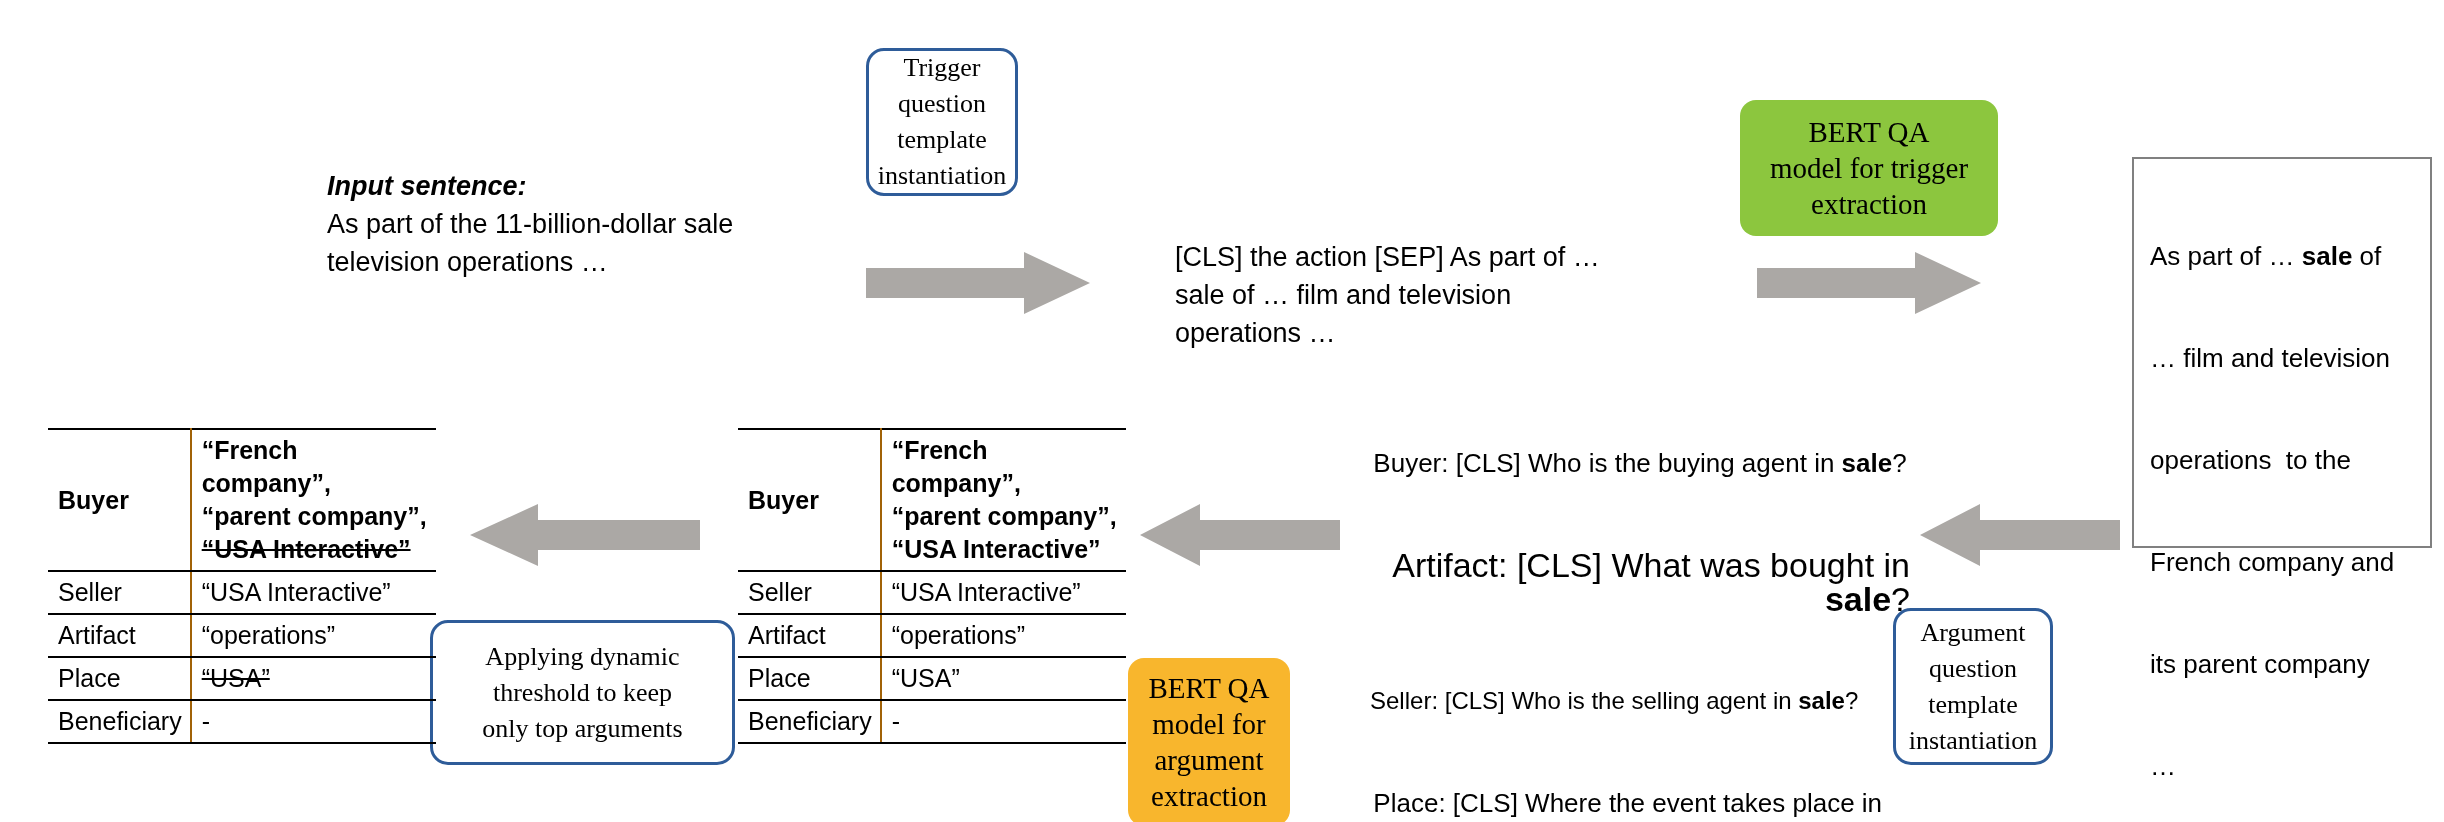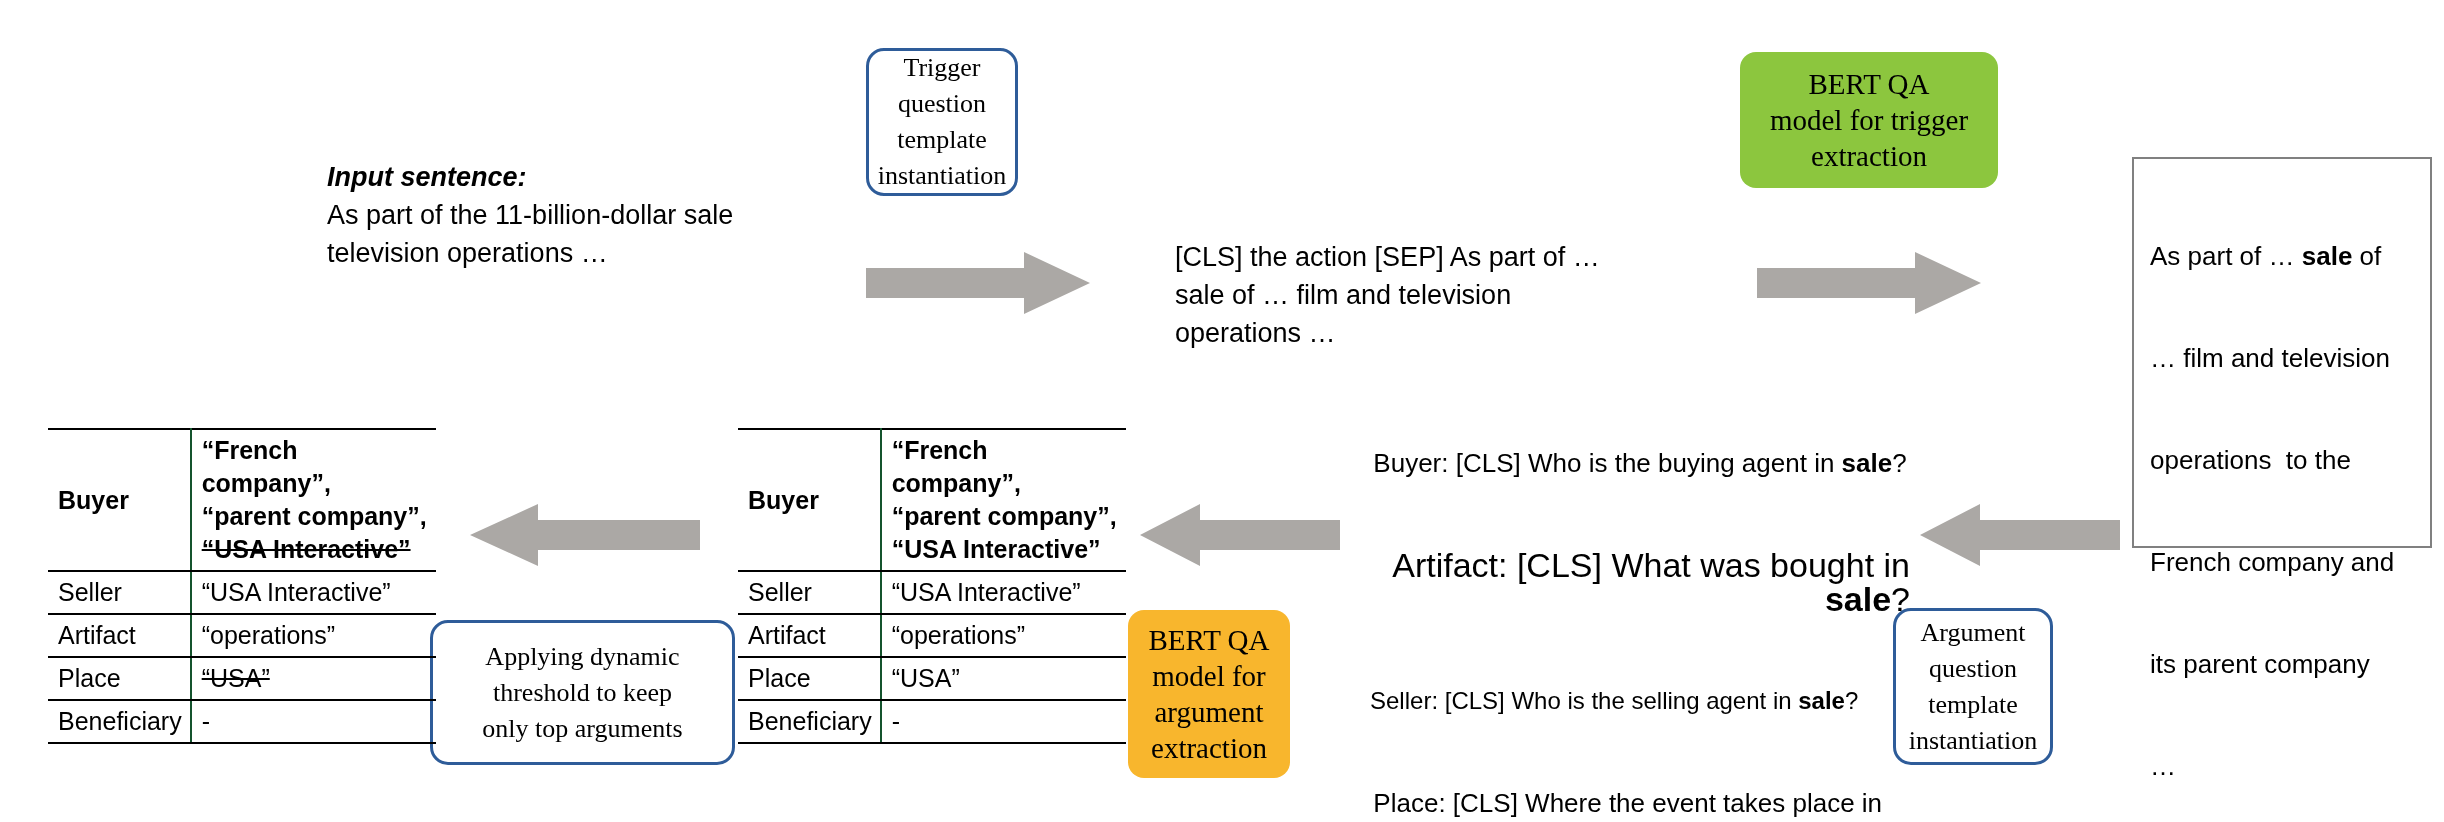--- a/index.html
+++ b/index.html
@@ -59,20 +59,21 @@
     border-radius: 16px;
     font-family: "Liberation Serif", serif;
     font-size: 29px;
     line-height: 36px;
     color: #000000;
     display: flex;
     align-items: center;
     justify-content: center;
     text-align: center;
     padding: 6px 10px;
+    margin-top: 48px;
   }
   .modelbox.green  { background: #8CC63E; }
   .modelbox.orange { background: #F8B62D; }
 
   
   .rectbox {
     box-sizing: border-box;
     border: 2px solid #808080;
     background: #ffffff;
     padding: 12px 14px 12px 16px;
@@ -90,34 +91,34 @@
     table-layout: fixed;
   }
   table.argtable td {
     border-top: 2px solid #000000;
     border-bottom: 2px solid #000000;
     padding: 4px 8px 4px 10px;
     vertical-align: middle;
   }
   table.argtable td.key {
     width: 118px;
-    border-right: 2px solid #14532d;
+    border-right: 2px solid #a16207;
     white-space: nowrap;
   }
   table.argtable td.val { width: 226px; }
   table.argtable tr.tall td { height: 96px; font-weight: bold; }
   .strike { text-decoration: line-through; }
   .val-line { display: block; }
 </style>
 </head>
 <body>
 
 <div id="canvas">
 
-  <div class="abs" style="left:327px; top:158px; width:470px;">
+  <div class="abs" style="left:327px; top:167px; width:470px;">
     <div class="label-italic-bold">Input sentence:</div>
     <div class="sans">As part of the 11-billion-dollar sale</div>
     <div class="sans">television operations …</div>
   </div>
 
   <div class="abs procbox" style="left:866px; top:48px; width:152px; height:148px;">
     <div>
       <div>Trigger</div>
       <div>question</div>
       <div>template</div>

